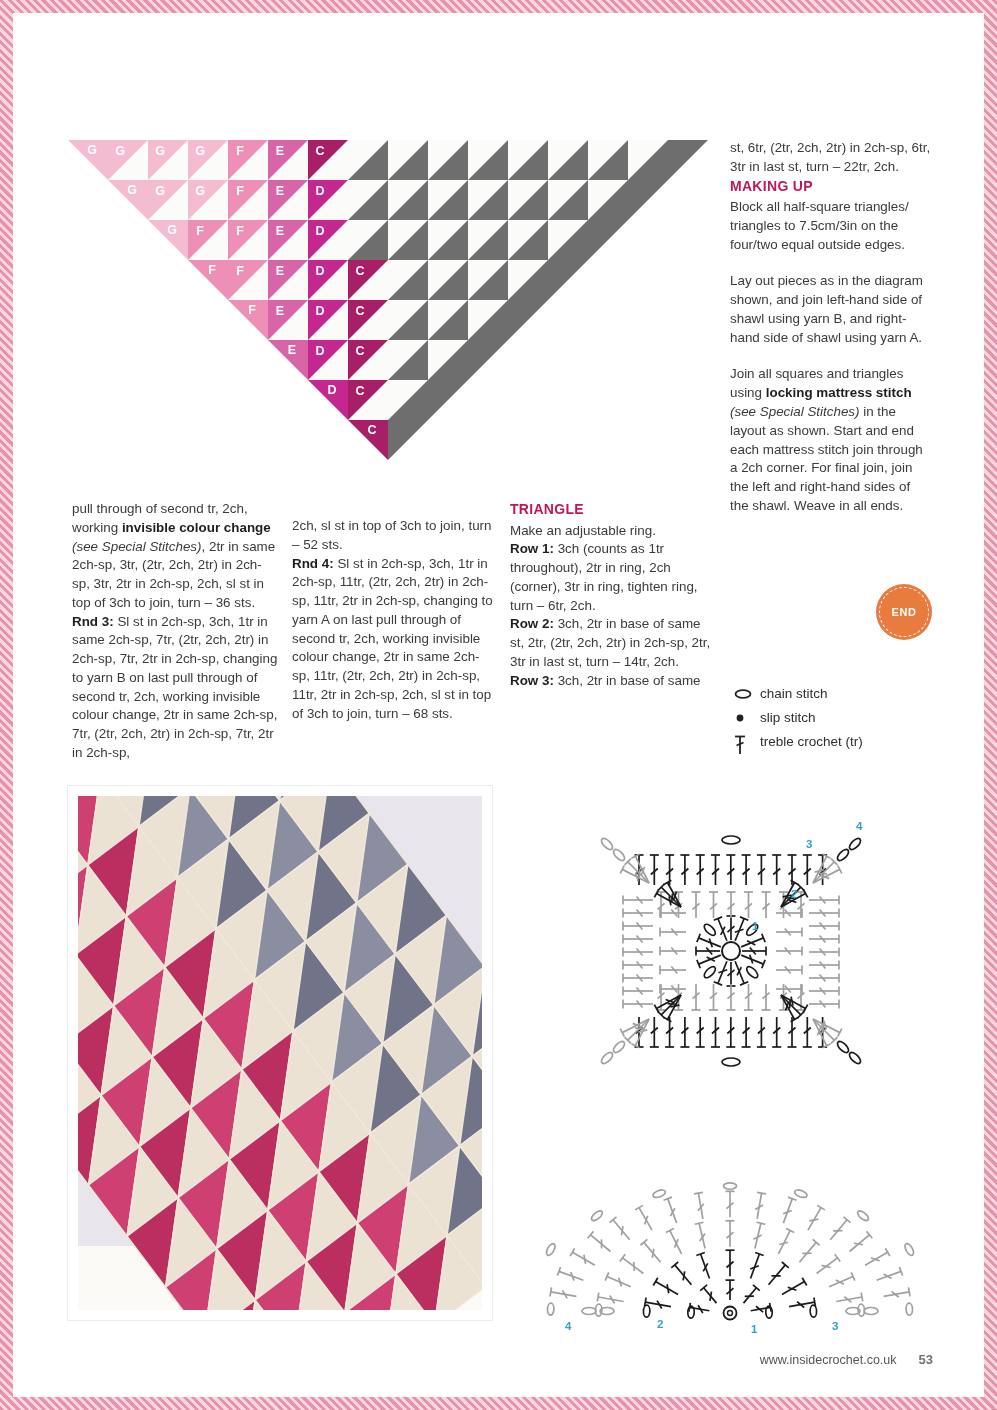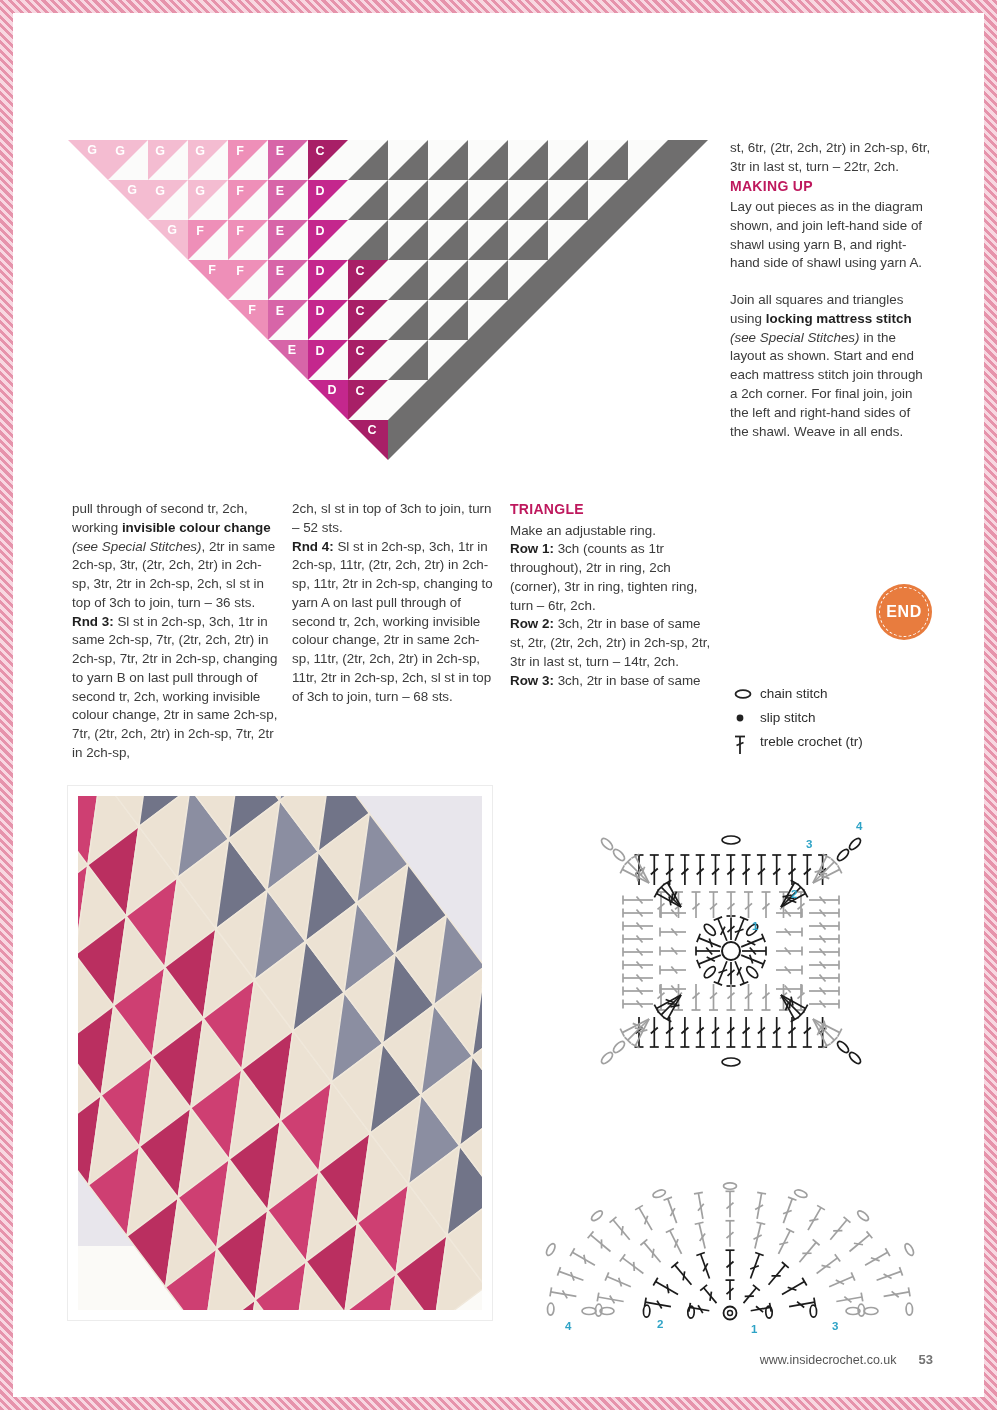--- a/index.html
+++ b/index.html
@@ -16,33 +16,33 @@
   .cell .ltr{position:absolute;left:30%;top:28%;transform:translate(-50%,-50%);
              color:#fff;font-size:12.5px;font-weight:600;}
   .cell.first{clip-path:polygon(0 0,100% 0,100% 100%);}
   .cell.first .ltr{left:60%;top:26%;}
   .cell.last{clip-path:polygon(0 0,100% 0,0 100%);}
 
   
   .col{position:absolute;font-size:13.4px;line-height:1.4;}
   .right-col{left:730px;top:139px;width:202px;}
   .col1{left:72px;top:500px;width:206px;}
-  .col2{left:292px;top:500px;width:202px;}
+  .col2{left:292px;top:517px;width:202px;}
   .col3{left:510px;top:500px;width:202px;}
   .para{margin:0;}
   .para.gap{margin-bottom:18px;}
   .para .bold{font-weight:bold;color:#1f1f1f;}
   .para .italic{font-style:italic;}
   .section-head{color:#be185d;font-weight:bold;font-size:14px;letter-spacing:.3px;margin:0 0 2px 0;}
 
   
   .end-badge{position:absolute;left:876px;top:584px;width:56px;height:56px;border-radius:50%;
              background:#e87c3e;display:flex;align-items:center;justify-content:center;z-index:10;}
   .end-badge::after{content:"";position:absolute;inset:3px;border:1.6px dashed #fff;border-radius:50%;}
-  .end-badge span{color:#fff;font-weight:bold;font-size:16px;letter-spacing:.6px;}
+  .end-badge span{color:#fff;font-weight:bold;font-size:11px;letter-spacing:.6px;}
 
   
   .legend{position:absolute;left:732px;top:686px;}
   .legend-row{display:flex;margin-bottom:9px;}
   .legend-icon{display:inline-flex;width:28px;justify-content:flex-start;align-items:center;}
   .legend-label{font-size:13.5px;color:#2e2e2e;}
   .sym{fill:none;stroke:#222;stroke-width:1.8;}
   .symf{fill:#222;stroke:none;}
 
   
@@ -218,20 +218,21 @@
         <div class="cell first" style="background: rgb(168, 31, 103);">
           <span class="ltr">C</span>
         </div>
         <div class="cell last" style="background: rgb(111, 110, 110);"></div>
       </div>
     </div>
 
   <div class="col right-col">
       <p class="para"><span>st, 6tr, (2tr, 2ch, 2tr) in 2ch-sp, 6tr, 3tr in last st, turn – 22tr, 2ch.</span></p>
       <div class="section-head">MAKING UP</div>
+      <p class="para gap"><span>Block all half-square triangles/ triangles to 7.5cm/3in on the four/two equal outside edges.</span></p>
       <p class="para gap"><span>Lay out pieces as in the diagram shown, and join left-hand side of shawl using yarn B, and right-hand side of shawl using yarn A.</span></p>
       <p class="para"><span>Join all squares and triangles using </span><span class="bold">locking mattress stitch </span><span class="italic">(see Special Stitches)</span><span> in the layout as shown. Start and end each mattress stitch join through a 2ch corner. For final join, join the left and right-hand sides of the shawl. Weave in all ends.</span></p>
     </div>
 
   <div class="end-badge">
     <span>END</span>
   </div>
 
   <div class="legend">
     <div class="legend-row">

